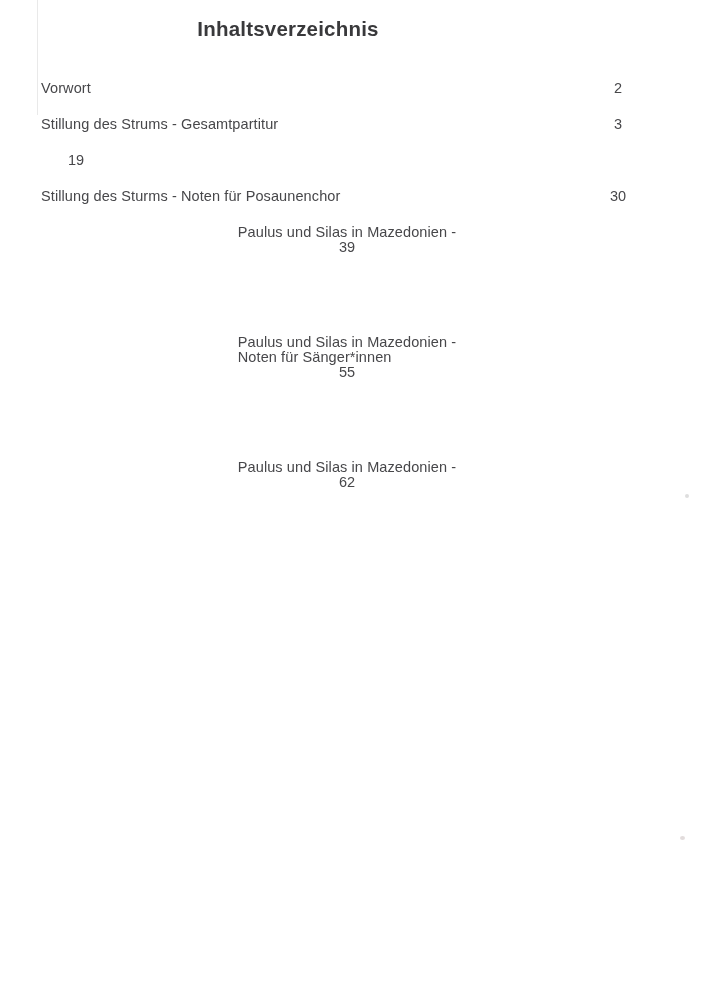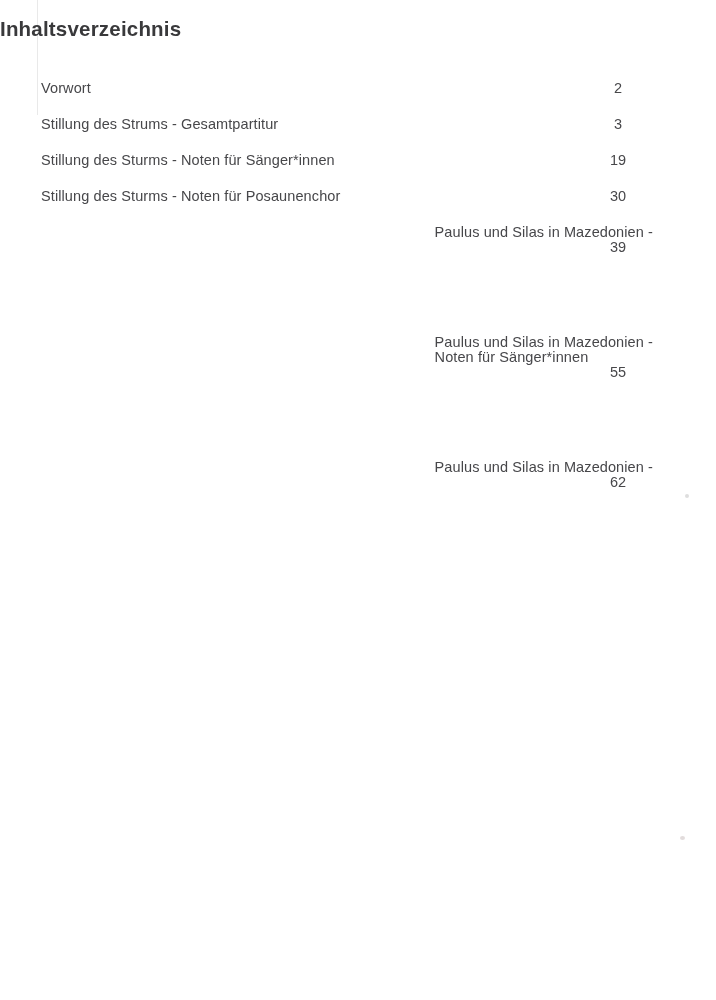--- a/index.html
+++ b/index.html
@@ -18,34 +18,35 @@
     position: absolute;
     inset: 0;
     background: #ffffff;
   }
   .title {
     position: absolute;
     top: 17px;
     left: 0;
     width: 576px;
     margin: 0;
+    text-align: center;
     font-size: 20.5px;
     font-weight: bold;
     letter-spacing: 0.2px;
     color: #39393b;
   }
   .toc {
     position: absolute;
     top: 81px;
     left: 41px;
     width: 612px;
   }
   .toc-row {
     display: flex;
-    align-items: flex-end;
+    align-items: center;
     margin-bottom: 21px;
     color: #47474a;
     font-size: 14.5px;
     line-height: 15px;
   }
   .toc-row.two-line {
     margin-bottom: 25px;
     flex-direction: column;
   }
   .toc-label {
@@ -104,24 +105,20 @@
 
   <div class="toc-row">
     <div class="toc-label">
       <div class="toc-line">Stillung des Strums - Gesamtpartitur</div>
 
     </div>
     <div class="toc-page">3</div>
   </div>
 
   <div class="toc-row">
-    <div class="toc-label">
-      <div class="toc-line">Stillung des Sturms - Noten für Sänger*innen</div>
-
-    </div>
     <div class="toc-page">19</div>
   </div>
 
   <div class="toc-row">
     <div class="toc-label">
       <div class="toc-line">Stillung des Sturms - Noten für Posaunenchor</div>
 
     </div>
     <div class="toc-page">30</div>
   </div>

